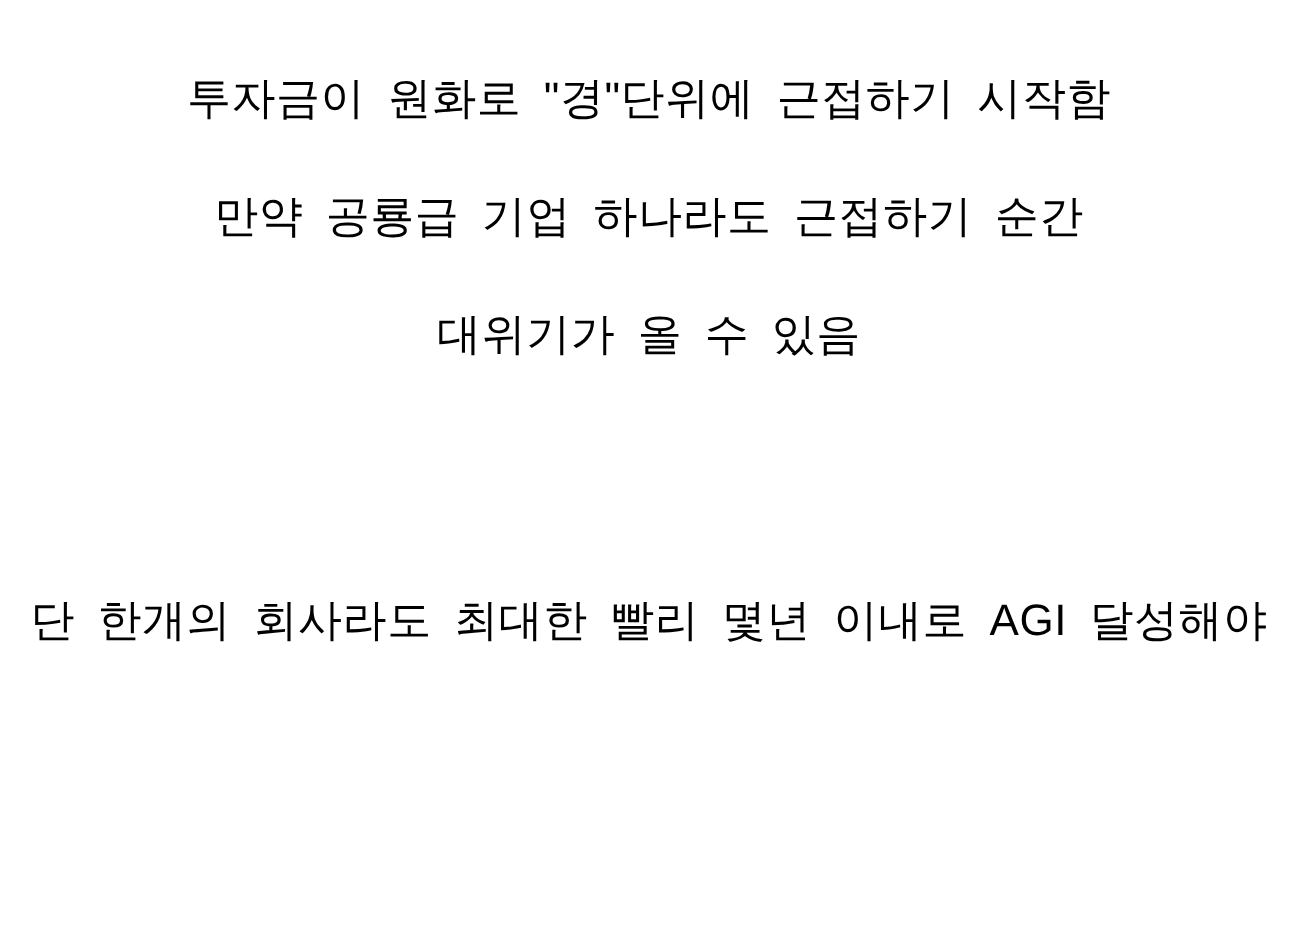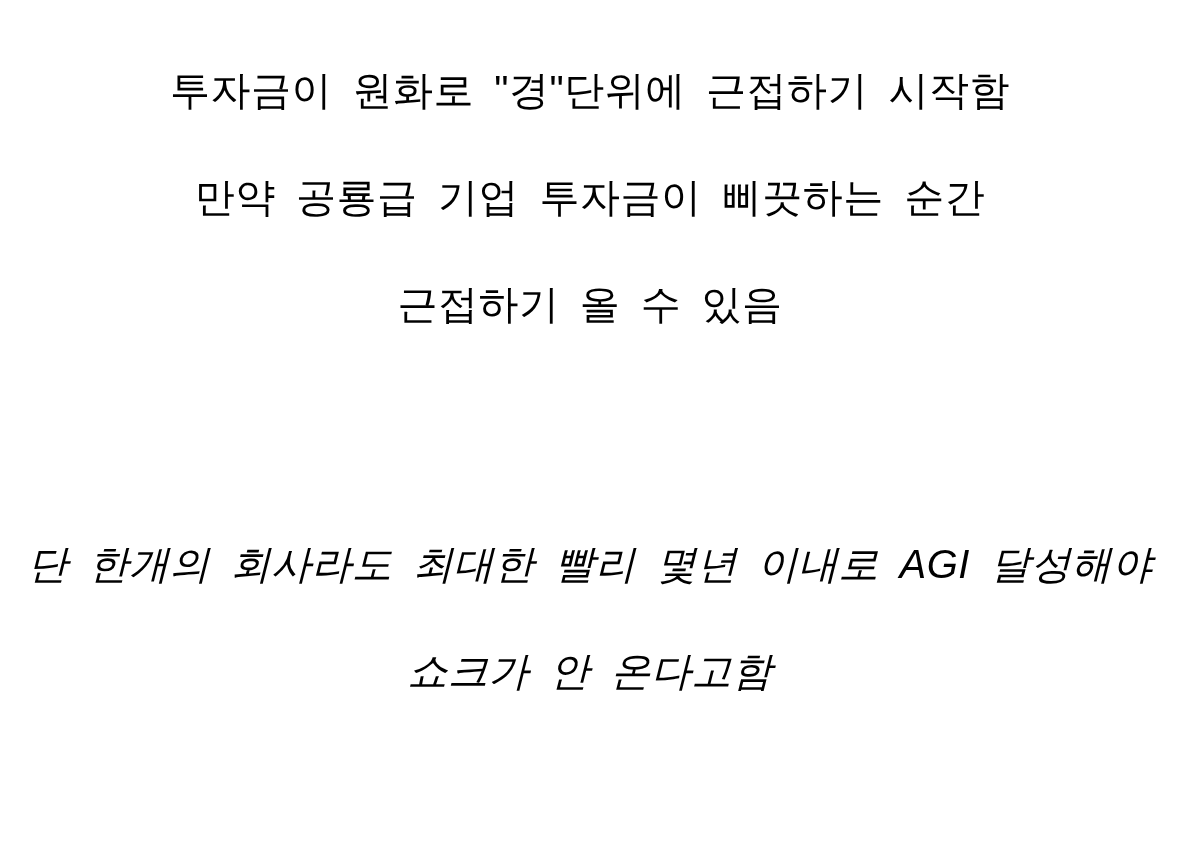--- a/index.html
+++ b/index.html
@@ -18,43 +18,41 @@
   }
   .text-wrap {
     padding-top: 37px;
   }
   .text-block {
     width: 100%;
     text-align: center;
   }
   .text-block.second {
     margin-top: 153px;
-    font-style: italic;
   }
   .text-line {
     font-size: 40px;
     line-height: 107px;
     font-weight: 300;
     letter-spacing: 0.5px;
     word-spacing: 0.22em;
     white-space: nowrap;
     color: #000000;
   }
 </style>
 </head>
 <body>
 
 <div class="page">
   <div class="text-wrap">
 
     <div class="text-block first">
       <div class="text-line">투자금이 원화로 "경"단위에 근접하기 시작함</div>
-      <div class="text-line">만약 공룡급 기업 투자금이 삐끗하는 순간</div>
-      <div class="text-line">근접하기 올 수 있음</div>
+      <div class="text-line">만약 공룡급 기업 하나라도 근접하기 순간</div>
+      <div class="text-line">대위기가 올 수 있음</div>
     </div>
 
     <div class="text-block second">
       <div class="text-line">단 한개의 회사라도 최대한 빨리 몇년 이내로 AGI 달성해야</div>
-      <div class="text-line">쇼크가 안 온다고함</div>
     </div>
 
   </div>
 </div>
 
 </body></html>

